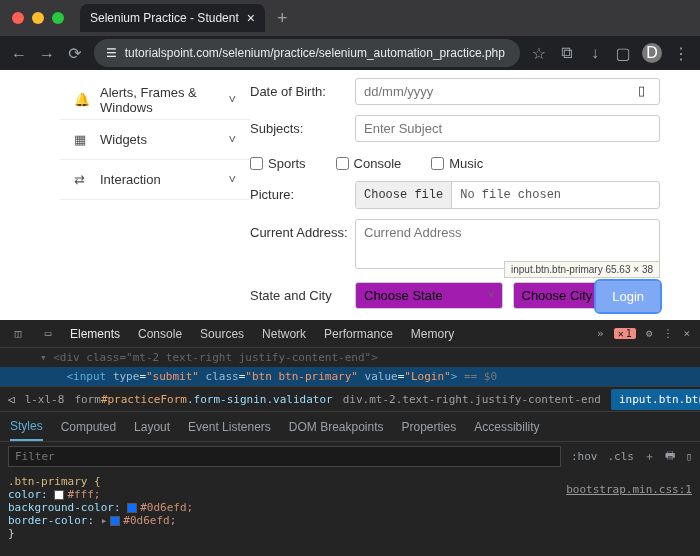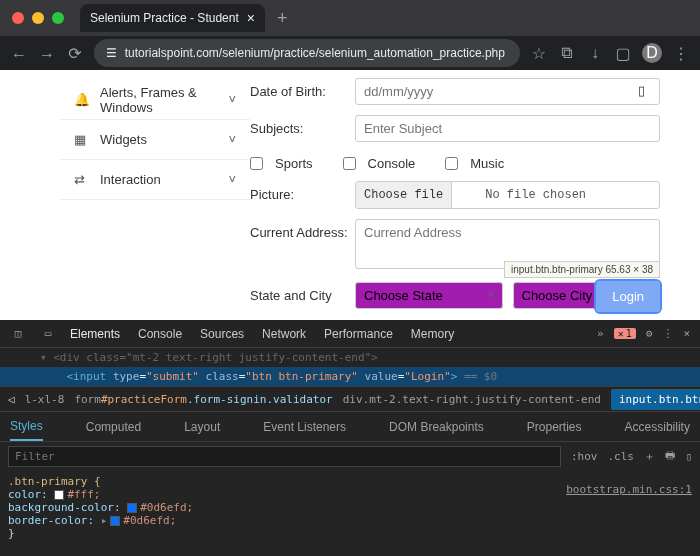--- a/index.html
+++ b/index.html
@@ -27,24 +27,24 @@
 .side-icon { width: 16px; color: #555; }
 .side-chevron { margin-left: auto; color: #666; }
 
 .form-area { flex: 1; padding: 8px 40px 8px 0; font-size: 13px; color: #333; position: relative; }
 .row { display: flex; align-items: flex-start; margin-bottom: 10px; }
 .label { width: 105px; padding-top: 6px; }
 .control { flex: 1; }
 input[type=text], input[type=date], textarea, select { border: 1px solid #ccc; border-radius: 3px; padding: 5px 8px; font-size: 13px; font-family: inherit; width: 100%; }
 textarea { height: 50px; resize: none; }
 .checks { display: flex; gap: 30px; padding-top: 4px; font-size: 13px; }
-.checks label { display: flex; align-items: center; gap: 12px; }
+.checks label { display: flex; align-items: center; gap: 5px; }
 .file-input { display: flex; border: 1px solid #ccc; border-radius: 3px; height: 28px; align-items: stretch; overflow: hidden; font-family: Liberation Mono, monospace; }
 .file-btn { background: #efefef; border-right: 1px solid #ccc; padding: 4px 8px; font-size: 12px; display:flex; align-items:center; }
-.file-text { padding: 4px 8px; color: #555; font-size: 12px; display:flex; align-items:center;margin-left:25px; }
+.file-text { padding: 4px 8px; color: #555; font-size: 12px; display:flex; align-items:center; }
 .state-city { display: flex; gap: 10px; }
 select { appearance: none; background: #a21caf; padding-right: 20px; }
 .sel-wrap { position: relative; flex: 1; }
 .sel-wrap:after { content: '˅'; position: absolute; right: 8px; top: 6px; color: #666; font-size: 11px; }
 
 .login-btn { position: absolute; right: 40px; bottom: 8px; background: #7fa9f4; color: #fff; border: none; border-radius: 4px; padding: 8px 16px; font-size: 13px; outline: 2px solid #4c8cf5; }
 .tooltip-dim { position: absolute; right: 40px; bottom: 42px; background: #f8f8f0; border: 1px solid #ccc; padding: 2px 6px; font-size: 10px; color: #444; }
 
 
 .devtools { background: #242424; height: 236px; color: #ccc; font-family: Menlo, monospace; font-size: 11px; display: flex; flex-direction: column; }
@@ -61,21 +61,21 @@
 .attr { color: #9bbbdc; }
 .val { color: #f29766; }
 .eq-sel { color: #777; }
 
 .breadcrumb-bar { display:flex; align-items:center; height: 26px; border-top: 1px solid #3c3c3c; border-bottom: 1px solid #3c3c3c; font-size: 11px; padding: 0 8px; gap: 10px; white-space: nowrap; overflow: hidden; }
 .bc { color: #9aa0a6; }
 .bc .id { color: #e8a871; }
 .bc .cls { color: #9cdcfe; }
 .bc.active { background: #0e639c; color: #fff; padding: 4px 8px; border-radius: 2px; }
 
-.styles-tabs { display: flex; gap: 18px; height: 30px; align-items: center; padding: 0 10px; font-family: -apple-system, sans-serif; font-size: 12px; color: #9aa0a6; border-bottom: 1px solid #3c3c3c; justify-content: space-between; }
+.styles-tabs { display: flex; gap: 18px; height: 30px; align-items: center; padding: 0 10px; font-family: -apple-system, sans-serif; font-size: 12px; color: #9aa0a6; border-bottom: 1px solid #3c3c3c; }
 .styles-tabs .active { color: #5db0d7; border-bottom: 2px solid #5db0d7; padding-bottom: 6px; margin-bottom: -7px; }
 
 .filter-row { display: flex; align-items: center; padding: 4px 8px; gap: 10px; }
 .filter-input { flex: 1; background: #1a1a1a; border: 1px solid #444; color: #888; padding: 3px 6px; font-size: 11px; font-family: inherit; }
 .toggle { color: #9aa0a6; font-size: 11px; }
 
 .css-block { padding: 4px 8px; position: relative; }
 .css-block .src { position: absolute; right: 8px; top: 12px; color: #999; font-size: 11px; text-decoration: underline; }
 .selector { color: #d7ba7d; }
 .prop { color: #9cdcfe; }

